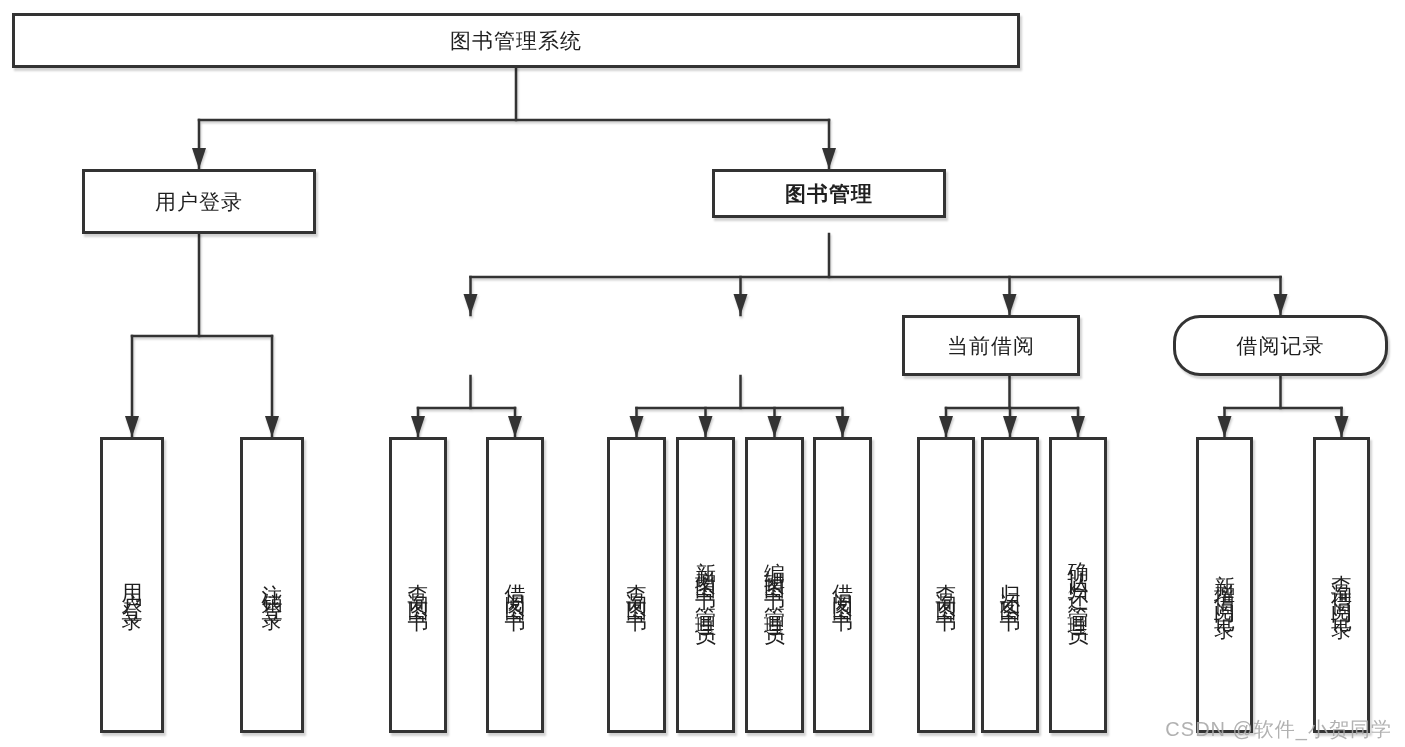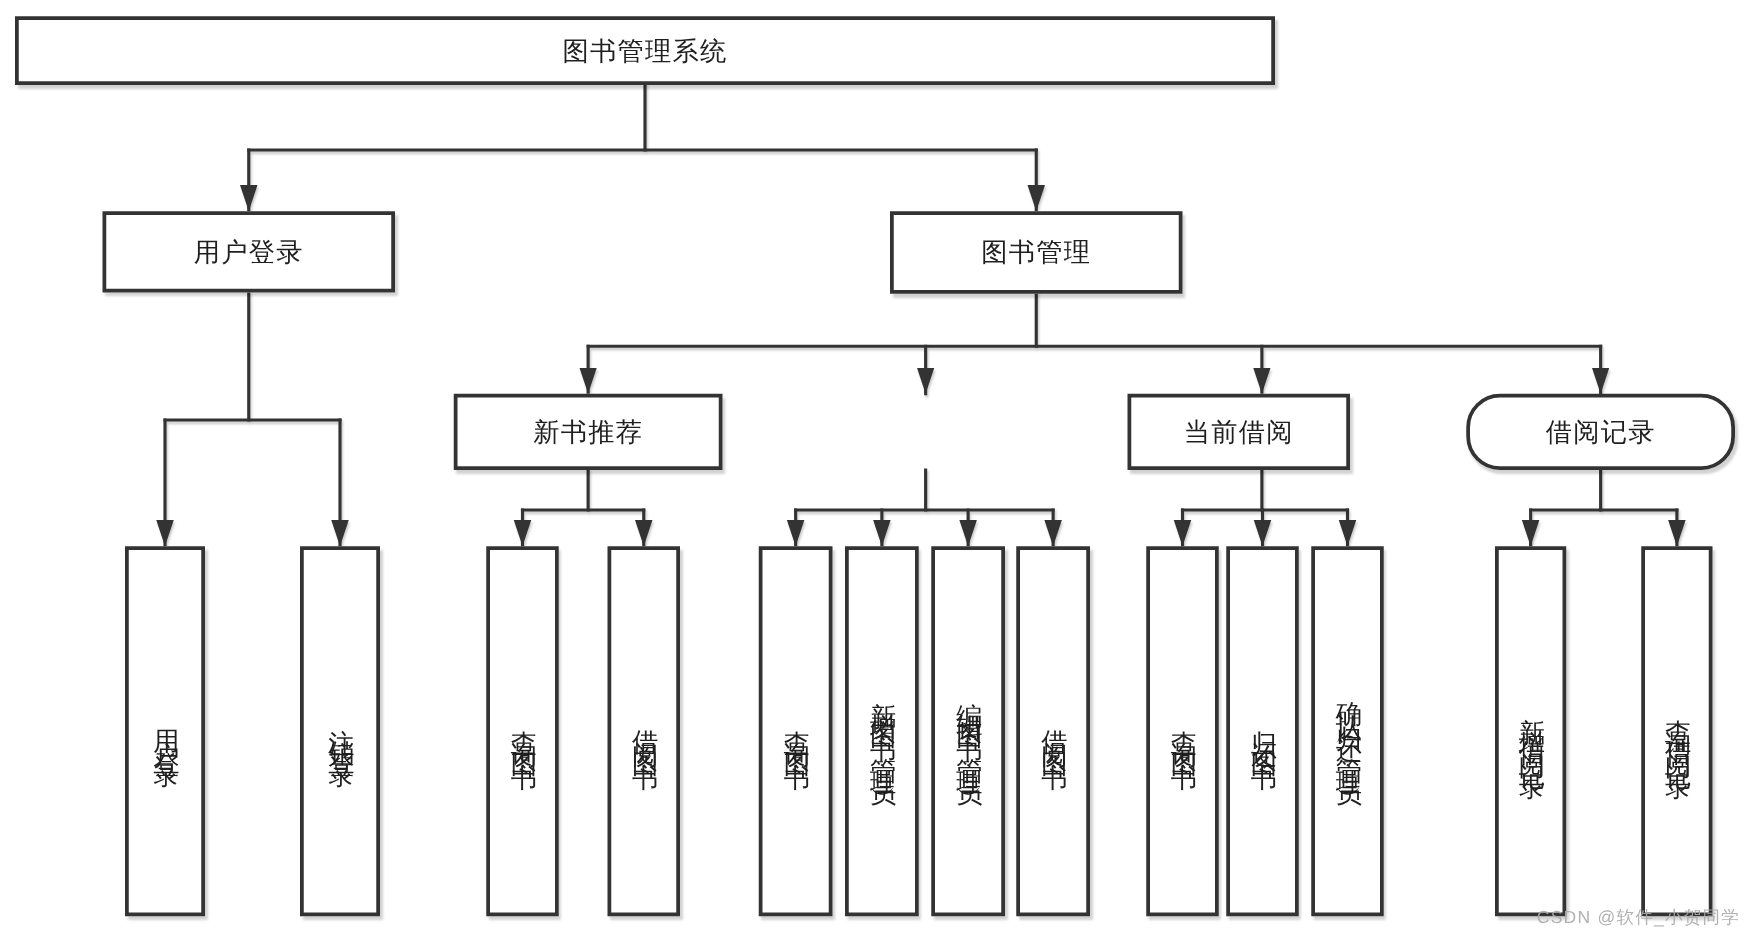--- a/index.html
+++ b/index.html
@@ -36,21 +36,21 @@
   .leaf {
     writing-mode: vertical-rl;
     text-orientation: mixed;
     letter-spacing: 9px;
     font-size: 21px;
     white-space: normal;
   }
   
   #n-root   { left: 12px;   top: 13px;  width: 1008px; height: 55px; }
   #n-login  { left: 82px;   top: 169px; width: 234px;  height: 65px; }
-  #n-bmgmt  { left: 712px;  top: 169px; width: 234px;  height: 66px; }
+  #n-bmgmt  { left: 712px;  top: 169px; width: 234px;  height: 49px; font-weight: bold; }
   #n-newb   { left: 363px;  top: 315px; width: 215px;  height: 61px; }
   #n-bborr  { left: 633px;  top: 315px; width: 215px;  height: 61px; }
   #n-cborr  { left: 902px;  top: 315px; width: 178px;  height: 61px; }
   #n-brec   { left: 1173px; top: 315px; width: 215px;  height: 61px; border-radius: 27px; }
   #lf-g1a { left: 100px;  top: 437px; width: 64px; height: 296px; }
   #lf-g1b { left: 240px;  top: 437px; width: 64px; height: 296px; }
   #lf-g2a { left: 389px;  top: 437px; width: 58px; height: 296px; }
   #lf-g2b { left: 486px;  top: 437px; width: 58px; height: 296px; }
   #lf-g3a { left: 607px;  top: 437px; width: 59px; height: 296px; }
   #lf-g3b { left: 676px;  top: 437px; width: 59px; height: 296px; }
@@ -58,21 +58,21 @@
   #lf-g3d { left: 813px;  top: 437px; width: 59px; height: 296px; }
   #lf-g4a { left: 917px;  top: 437px; width: 58px; height: 296px; }
   #lf-g4b { left: 981px;  top: 437px; width: 58px; height: 296px; }
   #lf-g4c { left: 1049px; top: 437px; width: 58px; height: 296px; }
   #lf-g5a { left: 1196px; top: 437px; width: 57px; height: 296px; }
   #lf-g5b { left: 1313px; top: 437px; width: 57px; height: 296px; }
   #watermark {
     position: absolute;
     right: 13px;
     bottom: 4px;
-    font-size: 14px;
+    font-size: 20px;
     color: rgba(168,168,168,0.9);
     z-index: 5;
     letter-spacing: 1px;
   }
 </style>
 </head>
 <body>
 
 <div id="stage">
 
@@ -122,21 +122,20 @@
     <path class="ln" d="M1224.5,408 L1341.5,408"></path>
     <path class="ln" d="M1224.5,408 L1224.5,437" marker-end="url(#arrowhead)"></path>
     <path class="ln" d="M1341.5,408 L1341.5,437" marker-end="url(#arrowhead)"></path>
   </svg>
 
   <div class="box" id="n-root">图书管理系统</div>
 
   <div class="box" id="n-login">用户登录</div>
   <div class="box" id="n-bmgmt">图书管理</div>
 
-  <div class="box" id="n-newb">新书推荐</div>
   <div class="box" id="n-cborr">当前借阅</div>
   <div class="box" id="n-brec">借阅记录</div>
 
   <div class="box leaf" id="lf-g1a">用户登录</div>
   <div class="box leaf" id="lf-g1b">注销登录</div>
 
   <div class="box leaf" id="lf-g2a">查询图书</div>
   <div class="box leaf" id="lf-g2b">借阅图书</div>
 
   <div class="box leaf" id="lf-g3a">查询图书</div>

